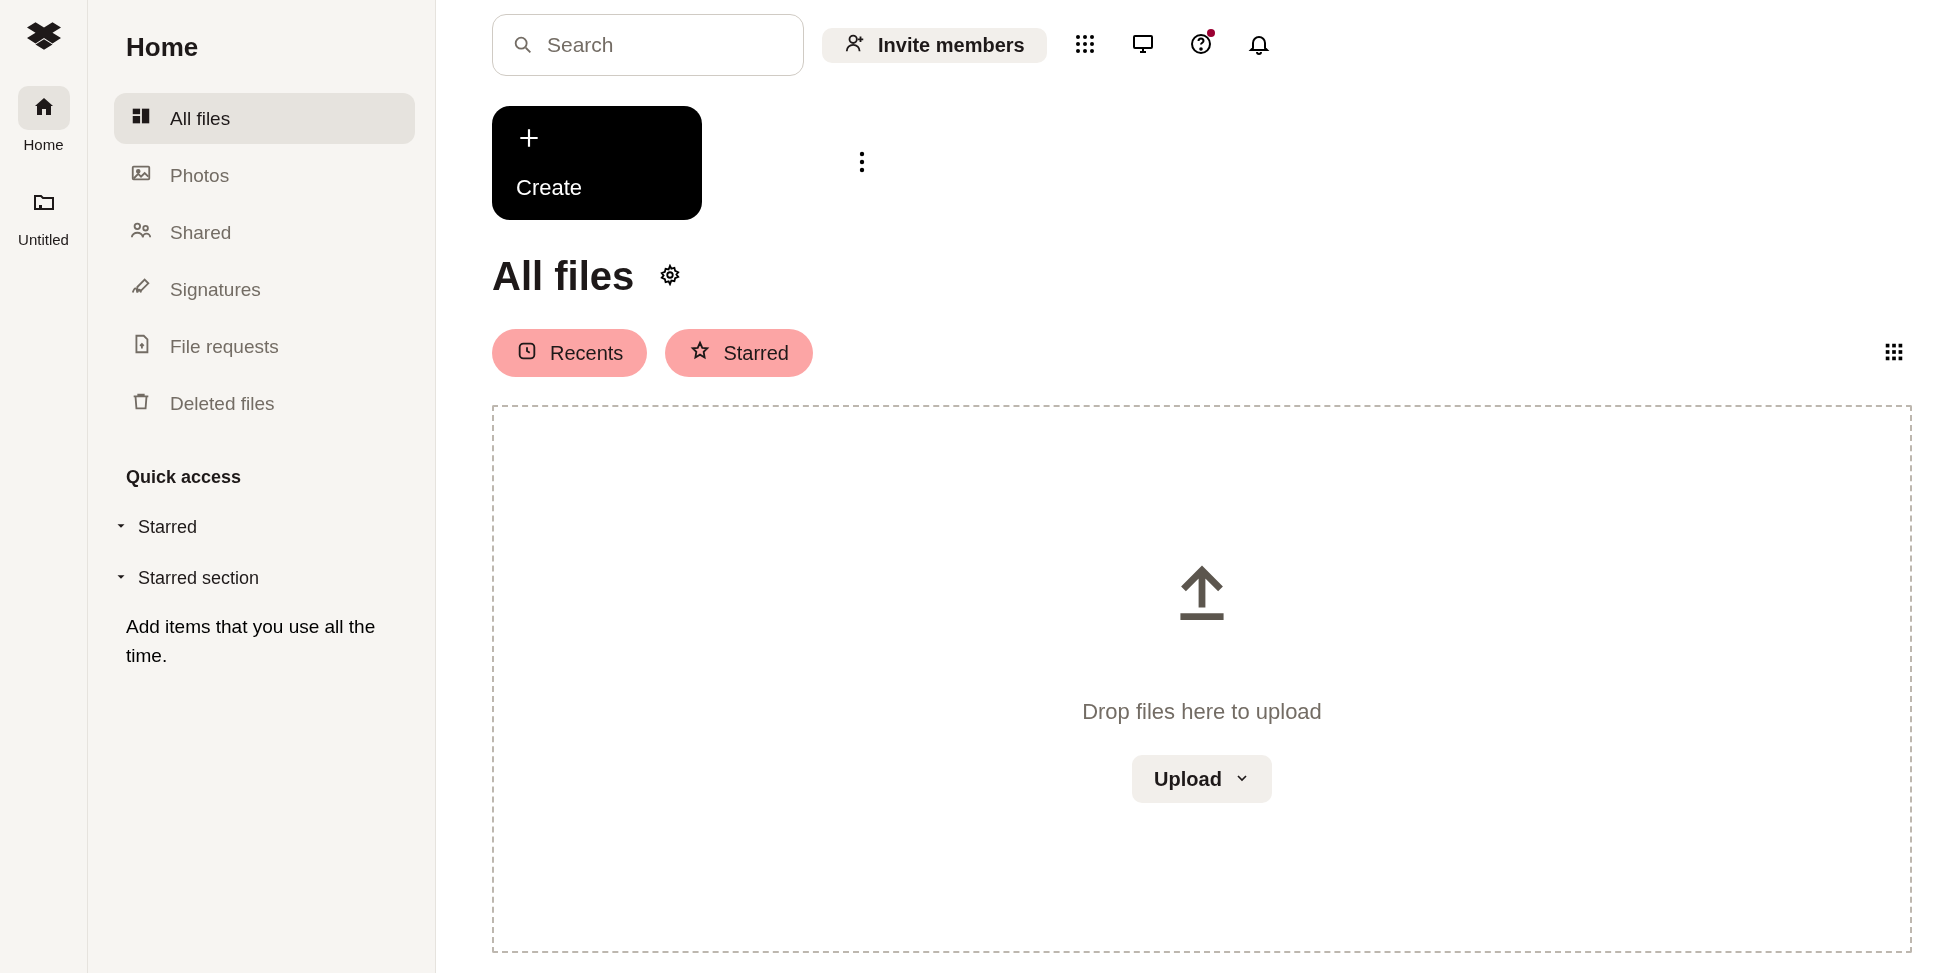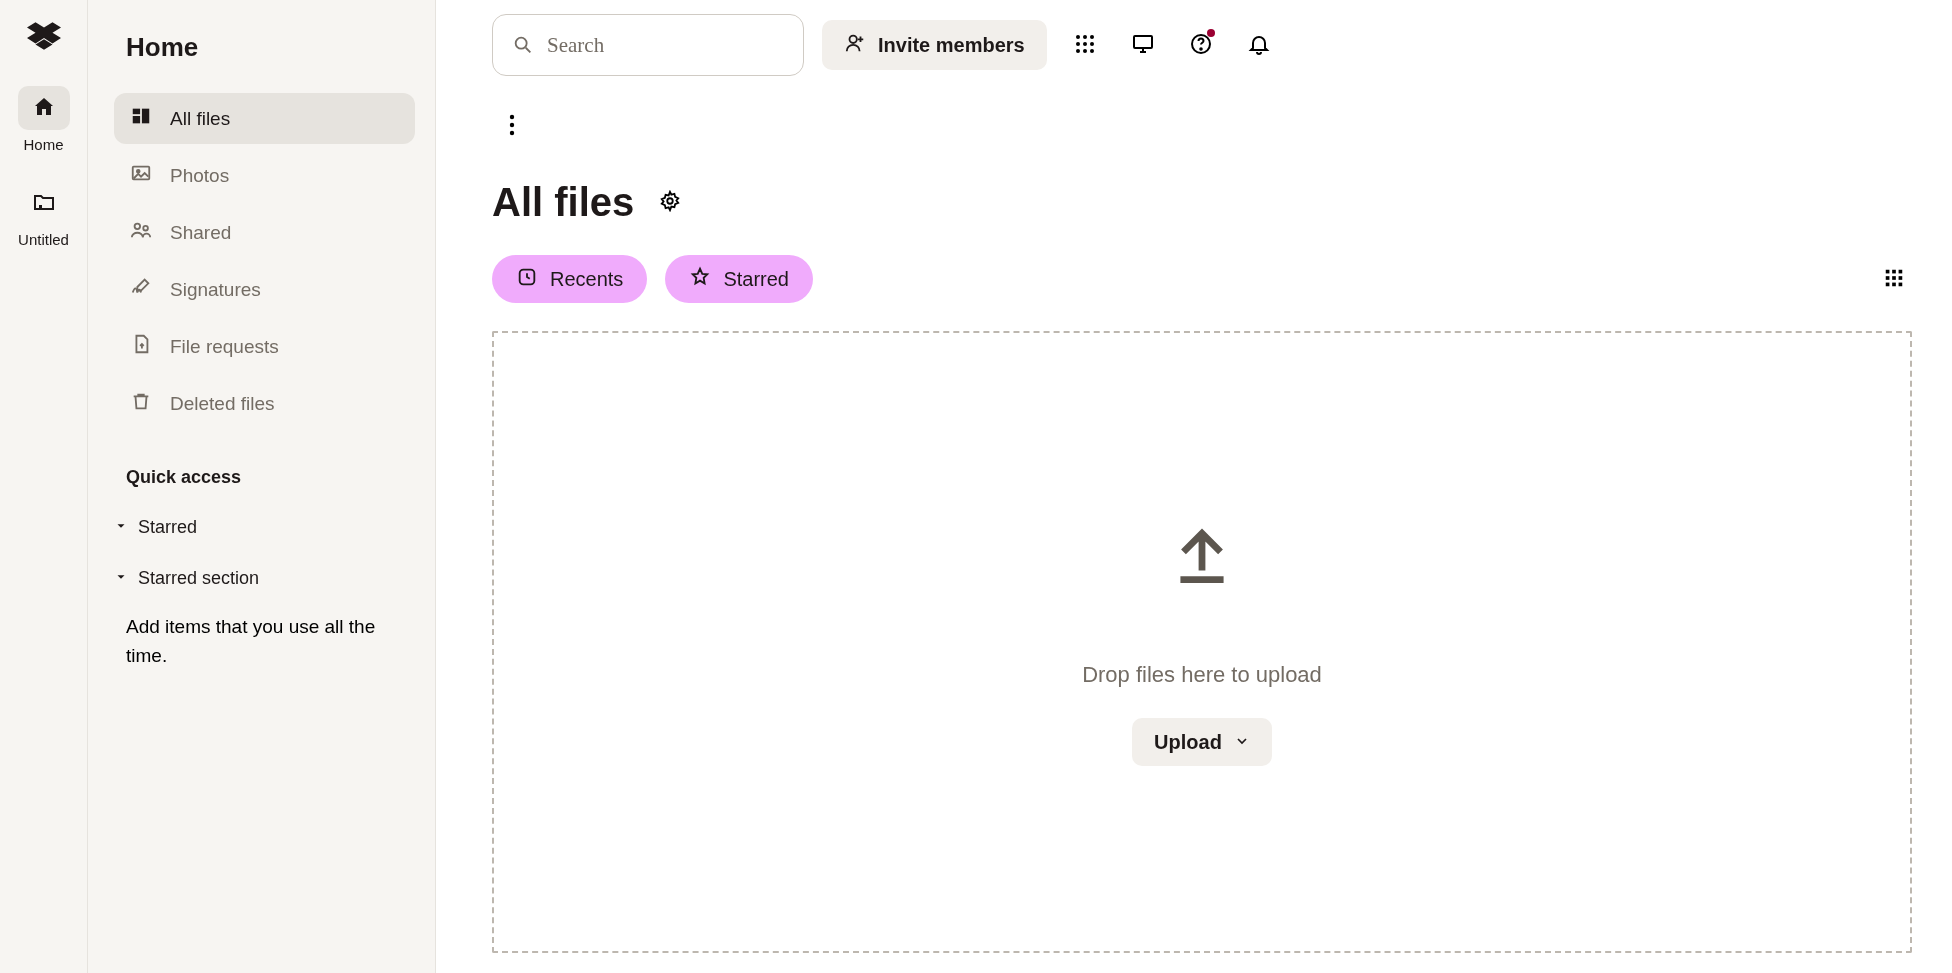--- a/index.html
+++ b/index.html
@@ -135,31 +135,30 @@
   }
   .search-input {
     width: 100%;
     height: 62px;
     border: 1px solid #d0cbc4;
     border-radius: 14px;
     padding: 0 18px 0 54px;
     font-size: 21px;
     background: #fff;
     color: #1e1919;
-    font-family: Liberation Serif, serif;
   }
   .search-input::placeholder { color: #736c64; }
   .invite-btn {
     display: flex;
     align-items: center;
     gap: 12px;
     background: #f2efeb;
     border: none;
     border-radius: 10px;
-    height: 50px;
+    height: 35px;
     padding: 0 22px;
     font-size: 20px;
     font-weight: 600;
     cursor: pointer;
     color: #1e1919;
   }
   .invite-btn svg { width: 22px; height: 22px; }
   .topbar-icon-btn {
     width: 40px; height: 40px;
     display:flex; align-items:center; justify-content:center;
@@ -216,21 +215,21 @@
     width:32px;height:32px;
   }
   .gear-btn svg { width:22px; height:22px; }
 
   .chips-row {
     display:flex; align-items:center; gap:18px;
     margin-top: 30px;
   }
   .chip {
     display:flex; align-items:center; gap:12px;
-    background:#f0abfc; border:none; border-radius: 999px;
+    background:#fca5a5; border:none; border-radius: 999px;
     height: 48px; padding: 0 24px;
     font-size: 20px; font-weight:500; cursor:pointer; color:#1e1919;
   }
   .chip svg { width:22px; height:22px; }
   .view-toggle {
     margin-left:auto;
     background:none;border:none;cursor:pointer;
     width:36px;height:36px; display:flex;align-items:center;justify-content:center;
   }
   .view-toggle svg{width:22px;height:22px;}
@@ -439,20 +438,28 @@
       <span>
         <svg viewBox="0 0 24 24" fill="none" stroke="currentColor" stroke-width="2">
             <path d="M6 16V11a6 6 0 1112 0v5l2 2H4z"></path>
             <path d="M10 20a2 2 0 004 0"></path>
           </svg>
       </span>
     </button>
   </div>
 
   <div class="action-row">
+    <button class="create-btn">
+      <span>
+        <svg viewBox="0 0 24 24" stroke="currentColor" stroke-width="2">
+            <path d="M12 4v16M4 12h16"></path>
+          </svg>
+      </span>
+      <span>Create</span>
+    </button>
     <button class="kebab-btn">
       <span>
         <svg viewBox="0 0 6 24" fill="currentColor">
             <circle cx="3" cy="4" r="2.2"></circle>
             <circle cx="3" cy="12" r="2.2"></circle>
             <circle cx="3" cy="20" r="2.2"></circle>
           </svg>
       </span>
     </button>
   </div>

